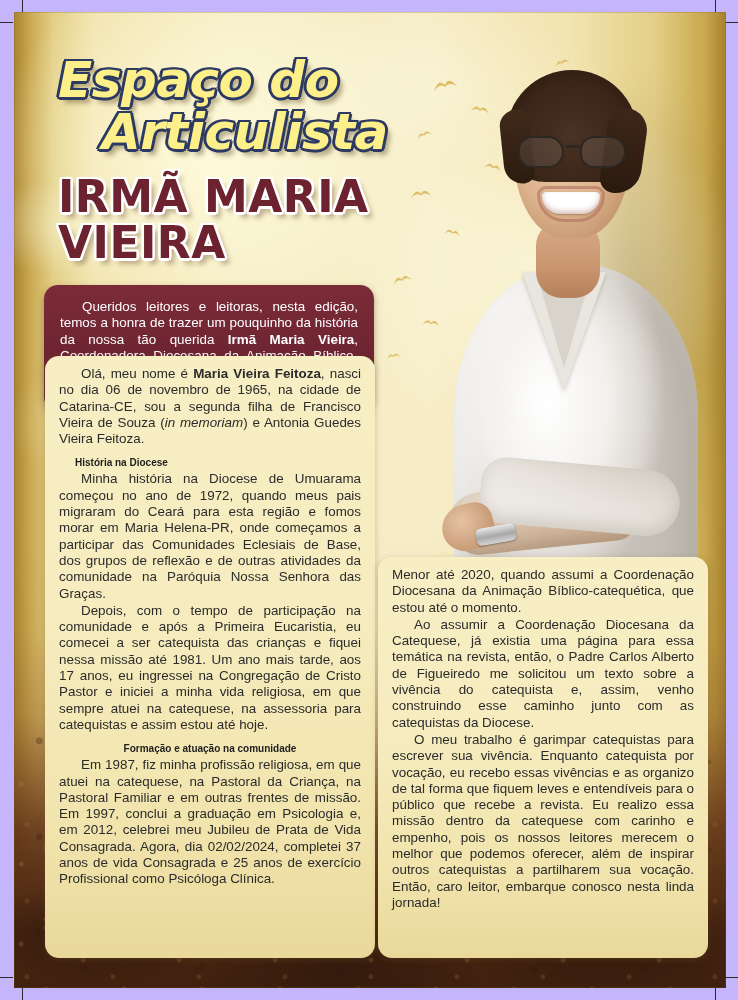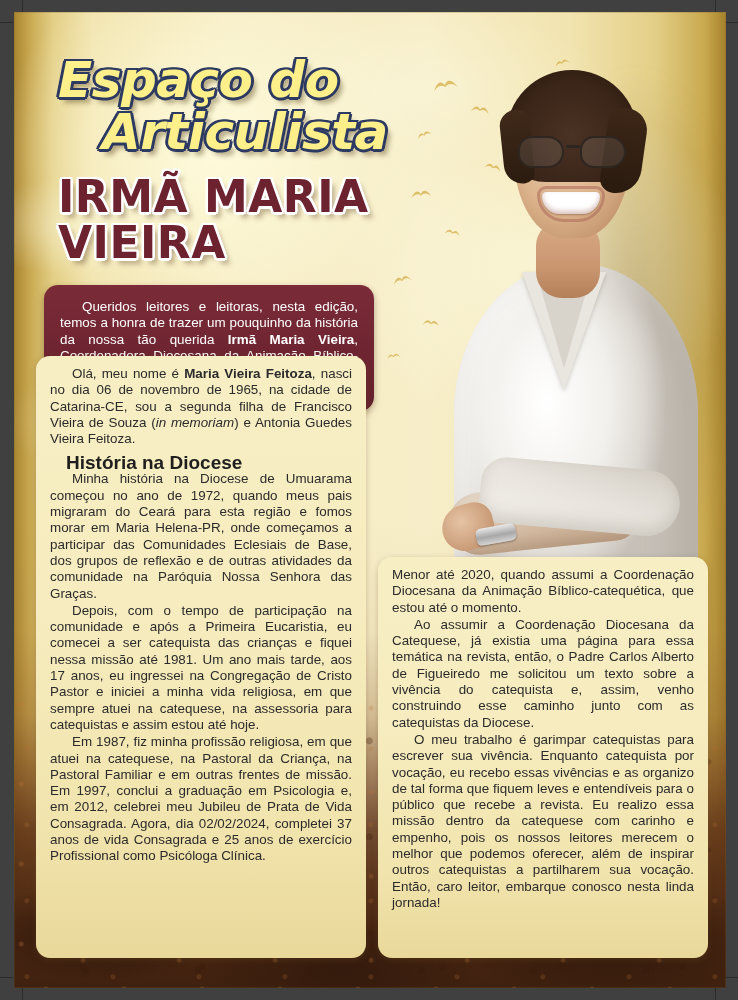--- a/index.html
+++ b/index.html
@@ -10,21 +10,21 @@
     height: 1000px;
     background: #ffffff;
     font-family: "Liberation Sans", sans-serif;
     overflow: hidden;
   }
 
   #page {
     position: relative;
     width: 738px;
     height: 1000px;
-    background: #404040;
+    background: #c4b5fd;
     overflow: hidden;
     padding-left: 32px;
   }
 
   
   .crop-mark { position: absolute; background: #2b2b2b; }
   .cm-tl-v { left: 22px;  top: 0;     width: 1px;  height: 13px; }
   .cm-tl-h { left: 0;     top: 22px;  width: 13px; height: 1px;  }
   .cm-tr-v { right: 22px; top: 0;     width: 1px;  height: 13px; }
   .cm-tr-h { right: 0;    top: 22px;  width: 13px; height: 1px;  }
@@ -353,21 +353,21 @@
   
   .col {
     position: absolute;
     background: linear-gradient(to bottom,
        #f7eec4 0%, #f6ecbf 42%, #f1e4ad 78%, #e9d89a 100%);
     border-radius: 14px;
     box-shadow: 0 2px 6px rgba(110,80,40,.30);
     padding: 10px 14px 12px 14px;
   }
   #col-left {
-    left: 22px;
+    left: 31px;
     top: 344px;
     width: 330px;
     height: 602px;
   }
   #col-right {
     left: 364px;
     top: 545px;
     width: 330px;
     height: 401px;
   }
@@ -375,21 +375,21 @@
     color: #2b2b2b;
     font-size: 13.4px;
     line-height: 16.3px;
     text-align: justify;
     text-indent: 22px;
     margin-bottom: 1px;
   }
   .col p.no-indent { text-indent: 0; }
   .col h3 {
     color: #1e1e1e;
-    font-size: 19px;
+    font-size: 10px;
     line-height: 17px;
     font-weight: bold;
     text-align: center;
     margin-top: 7px;
     margin-bottom: 0;
   }
   .col h3.left-ish { text-align: left; text-indent: 16px; }
   .col b { font-weight: bold; }
   .col i { font-style: italic; }
 
@@ -505,20 +505,21 @@
       <p><span>Queridos leitores e leitoras, nesta edição, temos a honra de trazer um pouquinho da história da nossa tão querida </span><b>Irmã Maria Vieira</b><span>, Coordenadora Diocesana da Animação Bíblico-Catequética, articulista e integrante do Conselho Editorial da RID. Vamos lá!</span></p>
     </div>
 
     <div id="col-left" class="col">
       <p><span>Olá, meu nome é </span><b>Maria Vieira Feitoza</b><span>, nasci no dia 06 de novembro de 1965, na cidade de Catarina-CE, sou a segunda filha de Francisco Vieira de Souza (</span><i>in memoriam</i><span>) e Antonia Guedes Vieira Feitoza.</span></p>
 
       <h3 class="left-ish">História na Diocese</h3>
       <p>Minha história na Diocese de Umuarama começou no ano de 1972, quando meus pais migraram do Ceará para esta região e fomos morar em Maria Helena-PR, onde começamos a participar das Comunidades Eclesiais de Base, dos grupos de reflexão e de outras atividades da comunidade na Paróquia Nossa Senhora das Graças.</p>
       <p>Depois, com o tempo de participação na comunidade e após a Primeira Eucaristia, eu comecei a ser catequista das crianças e fiquei nessa missão até 1981. Um ano mais tarde, aos 17 anos, eu ingressei na Congregação de Cristo Pastor e iniciei a minha vida religiosa, em que sempre atuei na catequese, na assessoria para catequistas e assim estou até hoje.</p>
 
+      <h3>Formação e atuação na comunidade</h3>
       <p>Em 1987, fiz minha profissão religiosa, em que atuei na catequese, na Pastoral da Criança, na Pastoral Familiar e em outras frentes de missão. Em 1997, conclui a graduação em Psicologia e, em 2012, celebrei meu Jubileu de Prata de Vida Consagrada. Agora, dia 02/02/2024, completei 37 anos de vida Consagrada e 25 anos de exercício Profissional como Psicóloga Clínica.</p>
     </div>
 
     <div id="col-right" class="col">
       <p class="no-indent">Menor até 2020, quando assumi a Coordenação Diocesana da Animação Bíblico-catequética, que estou até o momento.</p>
 
       <p>Ao assumir a Coordenação Diocesana da Catequese, já existia uma página para essa temática na revista, então, o Padre Carlos Alberto de Figueiredo me solicitou um texto sobre a vivência do catequista e, assim, venho construindo esse caminho junto com as catequistas da Diocese.</p>
 
       <p>O meu trabalho é garimpar catequistas para escrever sua vivência. Enquanto catequista por vocação, eu recebo essas vivências e as organizo de tal forma que fiquem leves e entendíveis para o público que recebe a revista. Eu realizo essa missão dentro da catequese com carinho e empenho, pois os nossos leitores merecem o melhor que podemos oferecer, além de inspirar outros catequistas a partilharem sua vocação. Então, caro leitor, embarque conosco nesta linda jornada!</p>
     </div>

